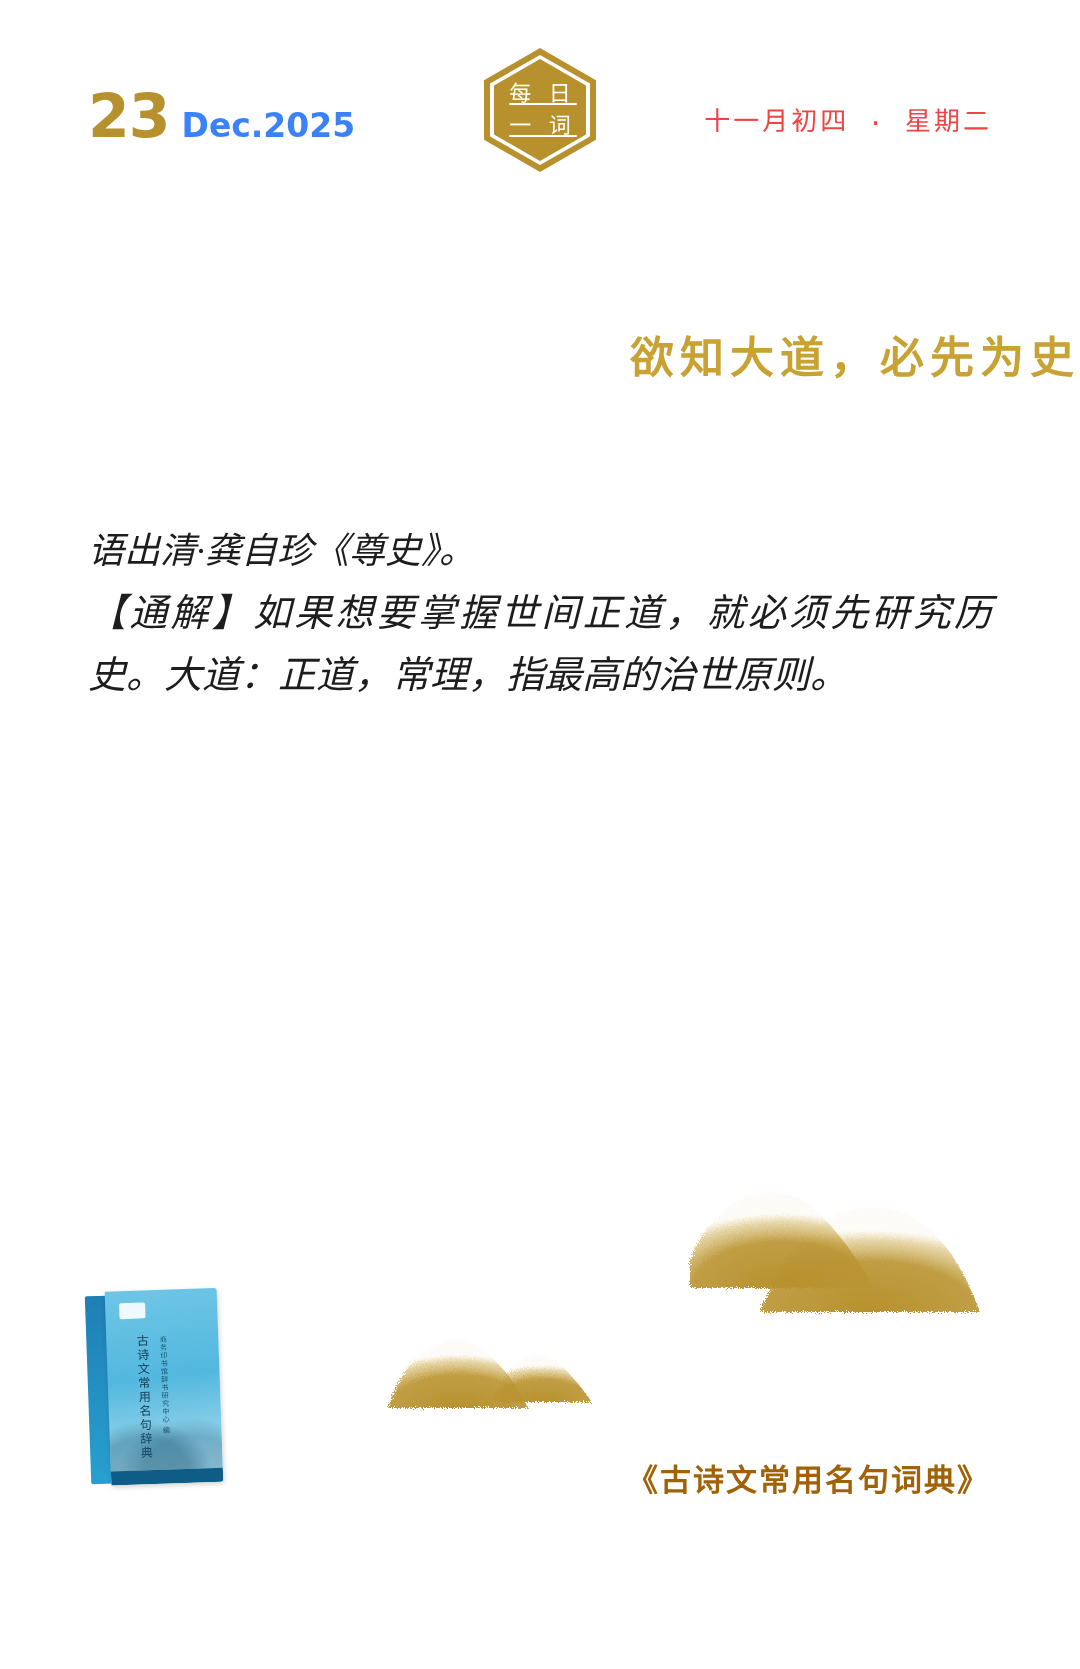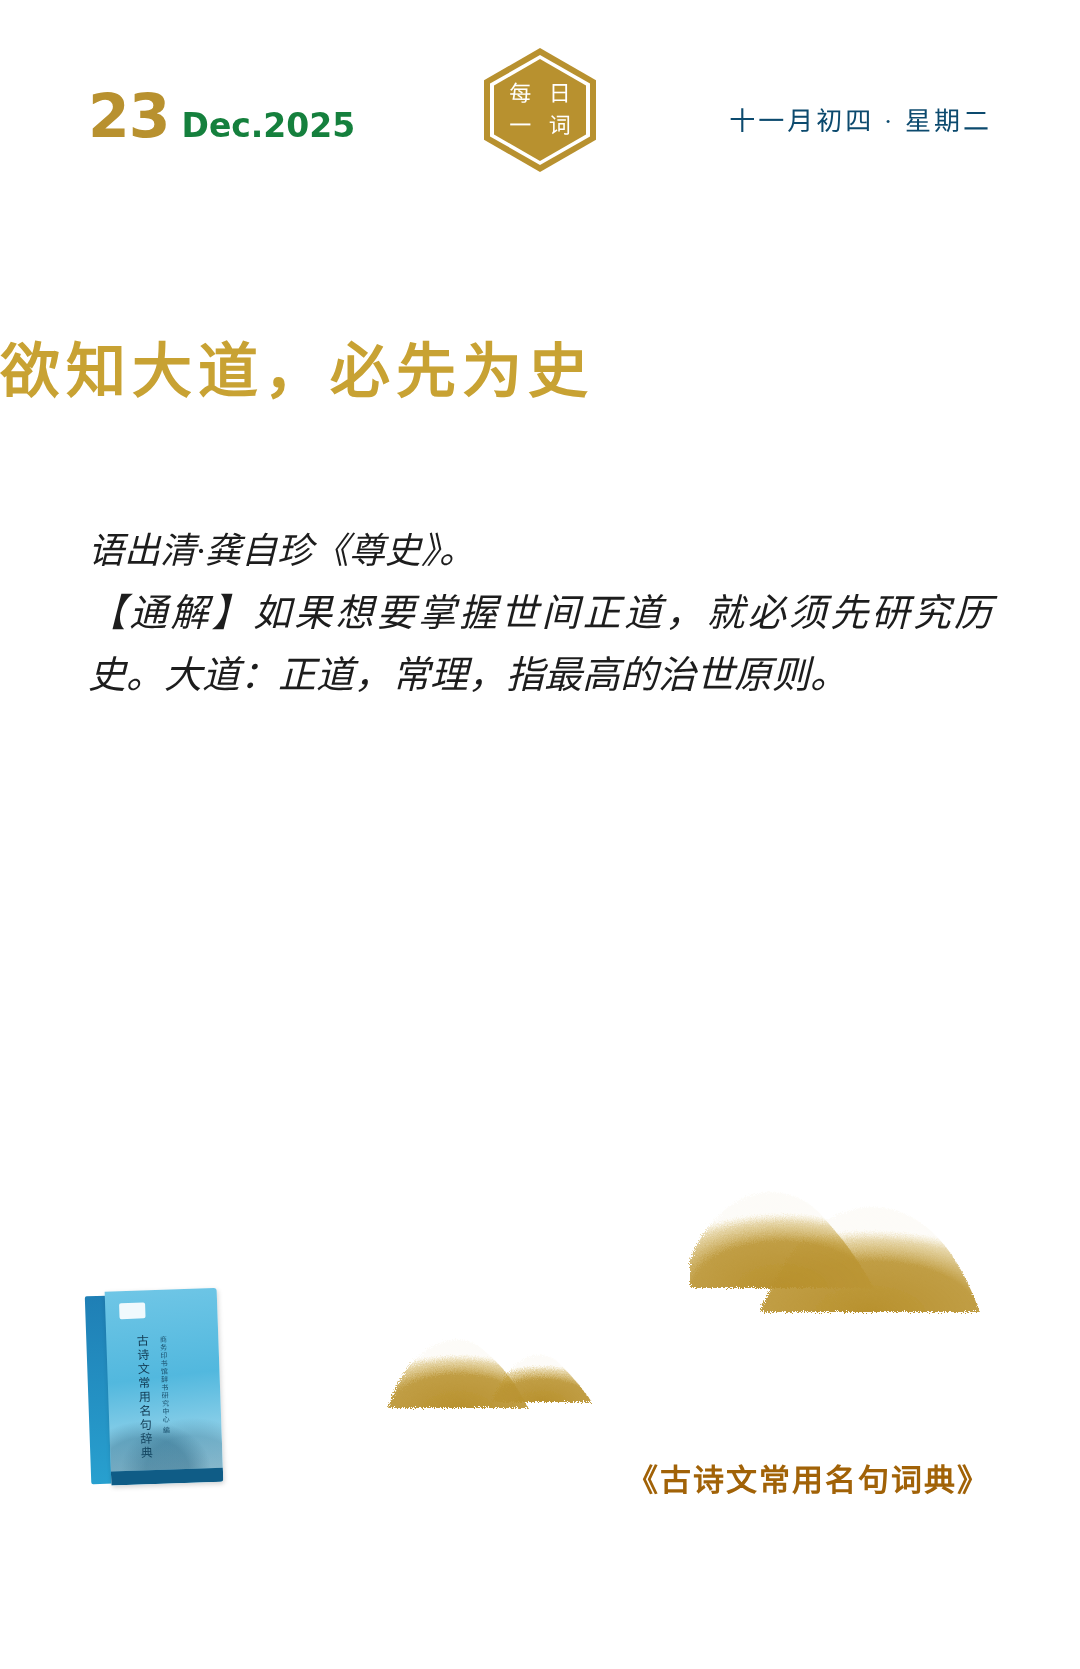--- a/index.html
+++ b/index.html
@@ -39,21 +39,21 @@
     line-height: 1;
     letter-spacing: -1px;
     color: #b8912f;
   }
   .date-month {
     font-family: "DejaVu Sans", sans-serif;
     font-weight: bold;
     font-size: 33px;
     line-height: 1;
     margin-left: 12px;
-    color: #15803d;
+    color: #3b82f6;
   }
 
   .badge {
     position: absolute;
     left: 50%;
     transform: translateX(-50%);
     top: 0px;
     width: 112px;
     height: 124px;
   }
@@ -82,44 +82,44 @@
     flex-direction: column;
     align-items: center;
     justify-content: center;
     color: #ffffff;
     font-family: "Liberation Serif", serif;
     font-size: 22px;
     letter-spacing: 6px;
     line-height: 1.45;
     text-indent: 6px;
   }
-  .badge-line { white-space: nowrap; }
+  .badge-line { white-space: nowrap; text-decoration: underline; }
 
   .lunar {
     position: absolute;
     right: 88px;
     top: 52px;
-    font-family: Liberation Serif, serif;
+    font-family: Liberation Mono, monospace;
     font-size: 26px;
     letter-spacing: 3px;
-    color: #0c4a6e;
+    color: #ef4444;
     white-space: nowrap;
   }
 
   
   .title {
     position: absolute;
     top: 322px;
     left: 0;
     width: 1080px;
-    text-align: left;
+    text-align: right;
     color: #c8a233;
     font-family: "Liberation Serif", "DejaVu Serif", serif;
     font-weight: bold;
-    font-size: 60px;
+    font-size: 44px;
     letter-spacing: 6px;
     white-space: nowrap;
   }
 
   
   .body-text {
     position: absolute;
     top: 520px;
     left: 88px;
     width: 904px;

